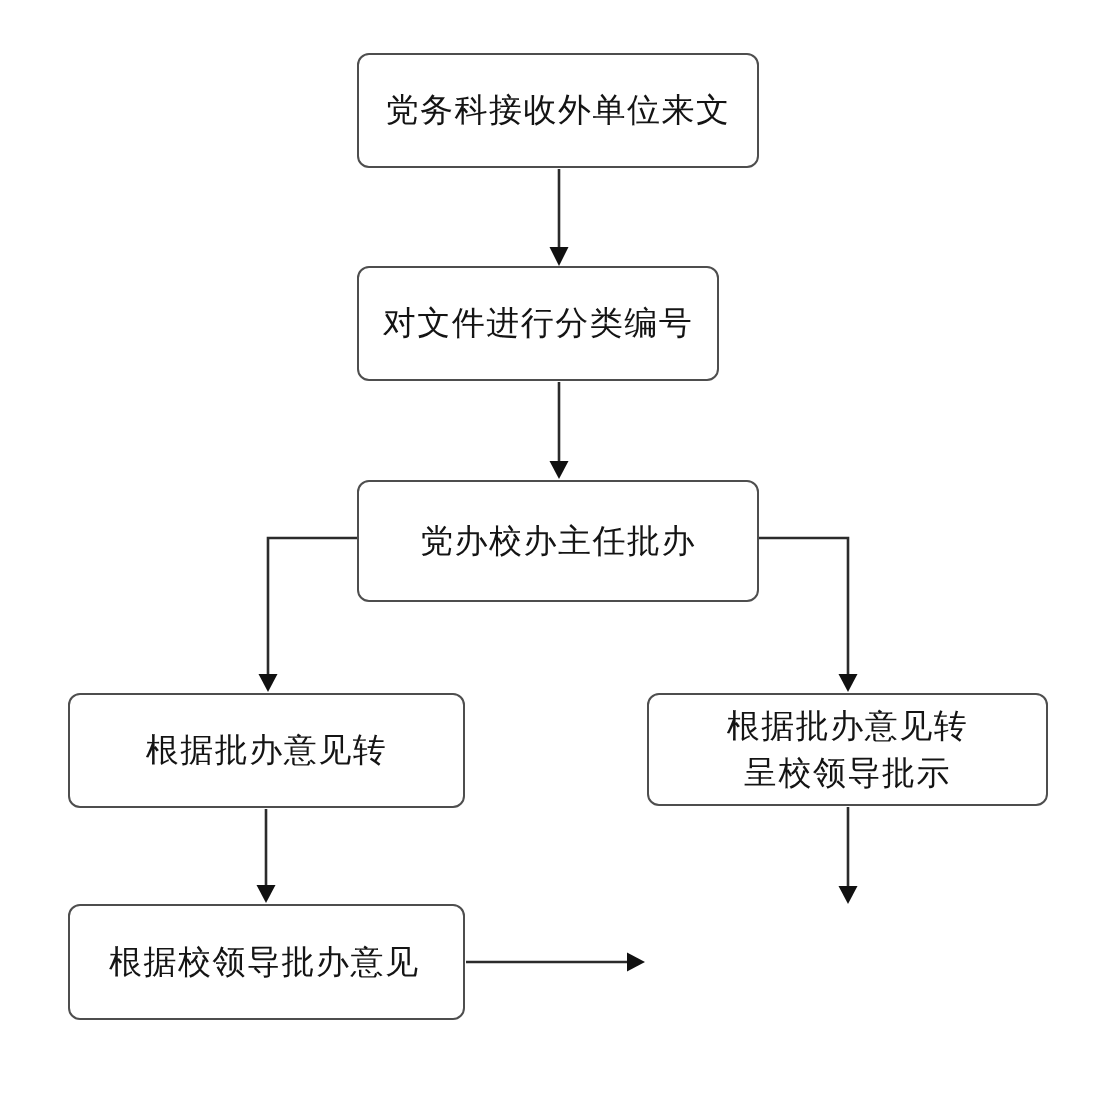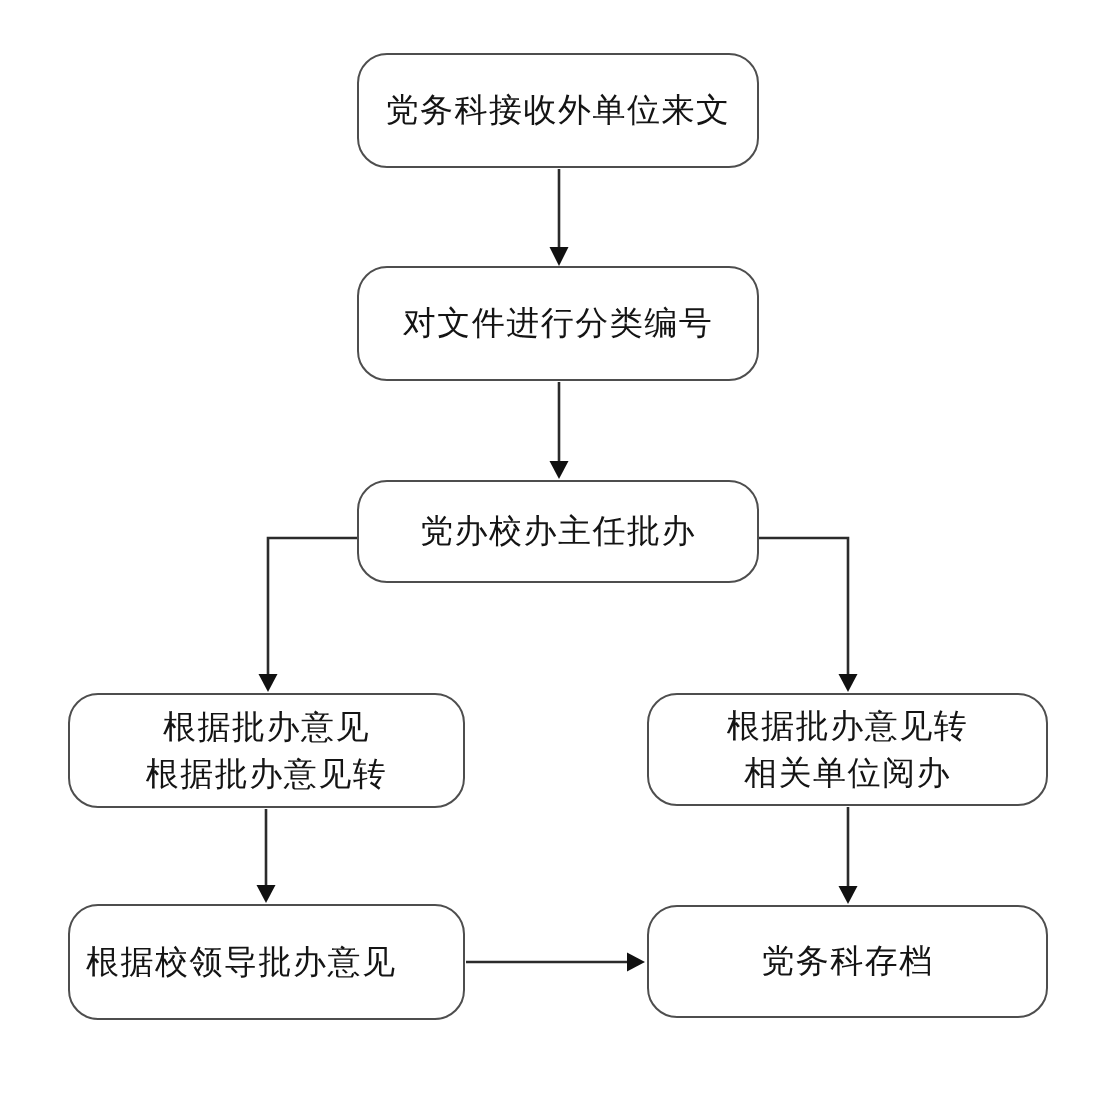--- a/index.html
+++ b/index.html
@@ -35,36 +35,36 @@
     fill: none;
   }
   .connector-layer polygon {
     fill: var(--arrowhead);
     stroke: none;
   }
   .node {
     position: absolute;
     background: var(--box-fill);
     border: 2.5px solid var(--box-border);
-    border-radius: 30px;
+    border-radius: 12px;
     display: flex;
     flex-direction: column;
     justify-content: center;
     align-items: center;
     color: var(--text);
     font-size: 33px;
     letter-spacing: 1.5px;
     line-height: 1.42;
     text-align: center;
   }
   .node span { display: block; white-space: nowrap; }
   .node.align-left {
     align-items: flex-start;
     text-align: left;
-    padding-left: 16px;
+    padding-left: 39px;
   }
 </style>
 </head>
 <body>
 
 <div class="canvas">
 
   <svg class="connector-layer" viewBox="0 0 1114 1117">
 
     <g>
@@ -100,39 +100,35 @@
     <g>
       <line x1="466" y1="962" x2="629" y2="962"></line>
       <polygon points="627,952.5 627,971.5 645,962"></polygon>
     </g>
   </svg>
 
   <div class="node" style="left:357px; top:53px; width:402px; height:115px;">
     <span>党务科接收外单位来文</span>
   </div>
 
-  <div class="node" style="left:357px; top:266px; width:402px; height:115px;">
+  <div class="node" style="left:357px; top:266px; width:362px; height:115px;">
     <span>对文件进行分类编号</span>
   </div>
 
-  <div class="node" style="left:357px; top:480px; width:402px; height:103px;">
+  <div class="node" style="left:357px; top:480px; width:402px; height:122px;">
     <span>党办校办主任批办</span>
   </div>
 
   <div class="node" style="left:68px; top:693px; width:397px; height:115px;">
-    <span>根据批办意见</span>
     <span>根据批办意见转</span>
   </div>
 
   <div class="node" style="left:647px; top:693px; width:401px; height:113px;text-align:right;">
     <span>根据批办意见转</span>
-    <span>相关单位阅办</span>
+    <span>呈校领导批示</span>
   </div>
 
   <div class="node align-left" style="left:68px; top:904px; width:397px; height:116px;">
     <span>根据校领导批办意见</span>
   </div>
 
-  <div class="node" style="left:647px; top:905px; width:401px; height:113px;">
-    <span>党务科存档</span>
-  </div>
 
 </div>
 
 </body></html>

